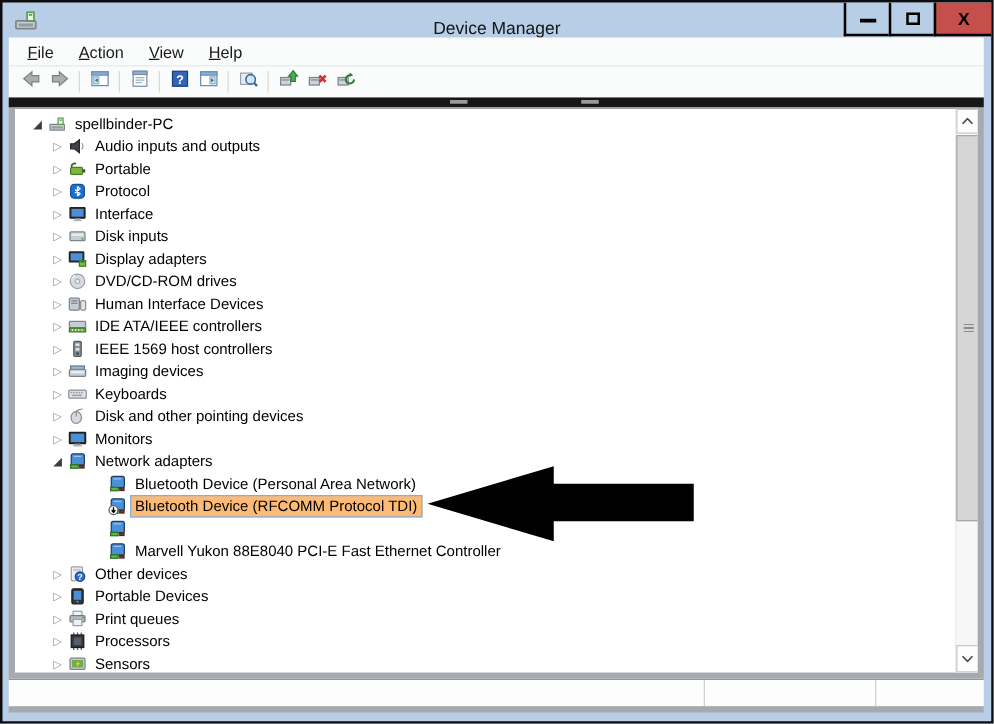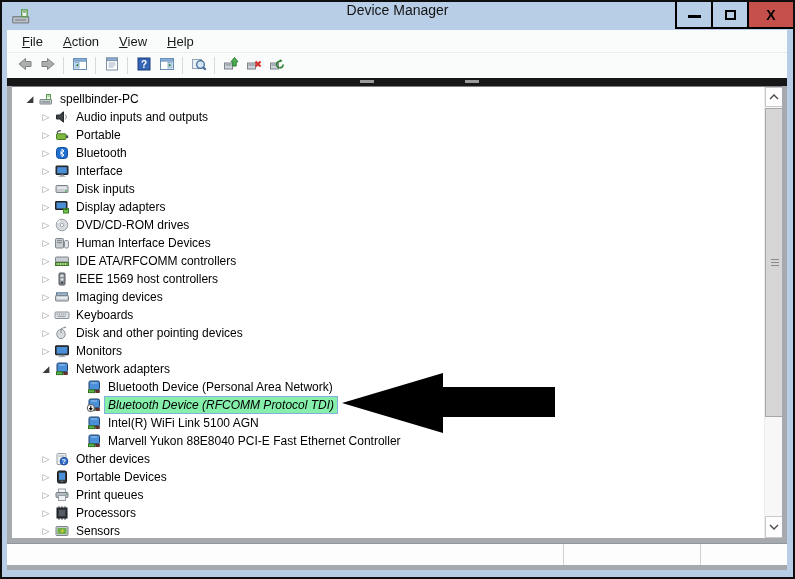--- a/index.html
+++ b/index.html
@@ -5,21 +5,21 @@
   html,body{margin:0;padding:0;background:#fff;}
   *{box-sizing:border-box;}
   .window{
     position:relative;width:795px;height:579px;
     background:#b8cde6;border:2px solid #0e0e0e;
     font-family:"Liberation Sans",sans-serif;overflow:hidden;
   }
   
   .titlebar{position:absolute;left:0;top:0;right:0;height:28px;}
   .title-icon{position:absolute;left:8px;top:3px;width:22px;height:22px;}
-  .title-text{position:absolute;left:0;right:0;top:0;text-align:center;
+  .title-text{position:absolute;left:0;right:0;top:12px;text-align:center;
     font-size:14px;color:#141414;}
   .winbtns{position:absolute;right:0;top:0;display:flex;}
   .wbtn{height:27px;border-left:2px solid #000;border-bottom:2px solid #000;
     display:flex;align-items:center;justify-content:center;background:#b8cde6;cursor:default;}
   .wbtn.min{width:36px;} .wbtn.max{width:36px;} .wbtn.close{width:46px;background:#c5504b;}
   .glyph-min{width:13px;height:3px;background:#000;margin-top:4px;}
   .glyph-max{width:11px;height:10px;border:2px solid #000;background:transparent;}
   .glyph-close{font-size:14px;font-weight:bold;color:#000;line-height:1;}
   
   .menubar{position:absolute;left:5px;right:6px;top:28px;height:23px;background:#fafbfb;
@@ -43,21 +43,21 @@
     border-top:1px solid #7d8288;overflow:hidden;}
   .treerows{position:absolute;left:0;top:3px;right:20px;}
   .trow{height:18px;display:flex;align-items:center;white-space:nowrap;
     font-size:12px;color:#000;}
   .tw{display:inline-flex;align-items:center;justify-content:center;width:12px;
     flex:0 0 12px;font-size:9px;line-height:1;}
   .tw.exp{color:#3c3c3c;} .tw.col{color:#969696;}
   .ticon{display:inline-flex;width:16px;height:16px;flex:0 0 16px;margin:0 2px 0 2px;
     position:relative;}
   .tlabel{padding:1px 3px;border:1px solid transparent;}
-  .tlabel.sel{background:#86efac;border-color:#84aedb;font-style:italic;}
+  .tlabel.sel{background:#fdba74;border-color:#84aedb;}
   
   .vscroll{position:absolute;top:0;right:0;bottom:0;width:18px;background:#f7f7f7;
     border-left:1px solid #ececec;}
   .sbtn{position:absolute;left:0;width:18px;background:#fdfdfd;border:1px solid #c9c9c9;
     display:flex;align-items:center;justify-content:center;}
   .sbtn.up{top:0;height:20px;} .sbtn.down{bottom:0;height:22px;}
   .sthumb{position:absolute;left:0;top:21px;width:18px;height:309px;background:#d6d6d6;
     border:1px solid #a8a8a8;}
   .sgrip{position:absolute;left:5px;top:50%;width:8px;height:8px;margin-top:-4px;
     background:repeating-linear-gradient(to bottom,#8a8a8a 0 1px,transparent 1px 3px);}
@@ -228,21 +228,21 @@
           </div>
           <div class="trow">
             <span style="display: inline-block; width: 28px;"></span>
             <span class="tw col">▷</span>
             <span class="ticon">
               <svg width="16" height="16" viewBox="0 0 16 16">
                 <rect x="2.5" y="2.5" width="11" height="11" rx="3" fill="#1f6fd0" stroke="#174f96"></rect>
                 <path d="M8 4.2 V11.8 M8 4.2 L10 6 L6 9.4 M8 11.8 L10 10 L6 6.6" fill="none" stroke="#fff" stroke-width="1"></path>
               </svg>
             </span>
-            <span class="tlabel">Bluetooth</span>
+            <span class="tlabel">Protocol</span>
           </div>
           <div class="trow">
             <span style="display: inline-block; width: 28px;"></span>
             <span class="tw col">▷</span>
             <span class="ticon">
               <svg width="16" height="16" viewBox="0 0 16 16">
                 <rect x="2" y="3" width="12" height="8.5" rx="0.5" fill="#2f3338" stroke="#1d2024"></rect>
                 <rect x="3.2" y="4.2" width="9.6" height="6.1" fill="#4a90d9"></rect>
                 <rect x="6" y="11.5" width="4" height="1.3" fill="#8a9098"></rect>
                 <rect x="4.5" y="12.8" width="7" height="1.2" fill="#b0b6bc"></rect>
@@ -306,21 +306,21 @@
             <span class="ticon">
               <svg width="16" height="16" viewBox="0 0 16 16">
                 <rect x="1.5" y="4" width="13" height="5" rx="0.8" fill="#c8cdd2" stroke="#7c848c"></rect>
                 <rect x="1.5" y="9.5" width="13" height="3" fill="#6fae4a" stroke="#47742c"></rect>
                 <line x1="4" y1="10.2" x2="4" y2="11.8" stroke="#d8e8c8"></line>
                 <line x1="6.5" y1="10.2" x2="6.5" y2="11.8" stroke="#d8e8c8"></line>
                 <line x1="9" y1="10.2" x2="9" y2="11.8" stroke="#d8e8c8"></line>
                 <line x1="11.5" y1="10.2" x2="11.5" y2="11.8" stroke="#d8e8c8"></line>
               </svg>
             </span>
-            <span class="tlabel">IDE ATA/RFCOMM controllers</span>
+            <span class="tlabel">IDE ATA/IEEE controllers</span>
           </div>
           <div class="trow">
             <span style="display: inline-block; width: 28px;"></span>
             <span class="tw col">▷</span>
             <span class="ticon">
               <svg width="16" height="16" viewBox="0 0 16 16">
                 <rect x="5" y="2" width="6" height="12" rx="1" fill="#8a9098" stroke="#54595e"></rect>
                 <rect x="6.5" y="3.8" width="3" height="2" fill="#e2e6ea"></rect>
                 <rect x="6.5" y="7.5" width="3" height="2" fill="#e2e6ea"></rect>
                 <rect x="6.8" y="11" width="2.4" height="1.6" fill="#3f4448"></rect>
@@ -428,21 +428,20 @@
             <span style="display: inline-block; width: 60px;"></span>
             <span class="tw"></span>
             <span class="ticon">
               <svg width="16" height="16" viewBox="0 0 16 16">
                 <rect x="3" y="2" width="10.5" height="9" rx="1.5" fill="#4a90d9" stroke="#1d3f66"></rect>
                 <line x1="5" y1="4" x2="11" y2="4" stroke="#9cc4ec"></line>
                 <rect x="2.5" y="10.8" width="6" height="2.8" fill="#5cb54e" stroke="#337021"></rect>
                 <rect x="9.8" y="11.3" width="3.4" height="2.1" fill="#7a3a32" stroke="#4d241f"></rect>
               </svg>
             </span>
-            <span class="tlabel">Intel(R) WiFi Link 5100 AGN</span>
           </div>
           <div class="trow">
             <span style="display: inline-block; width: 60px;"></span>
             <span class="tw"></span>
             <span class="ticon">
               <svg width="16" height="16" viewBox="0 0 16 16">
                 <rect x="3" y="2" width="10.5" height="9" rx="1.5" fill="#4a90d9" stroke="#1d3f66"></rect>
                 <line x1="5" y1="4" x2="11" y2="4" stroke="#9cc4ec"></line>
                 <rect x="2.5" y="10.8" width="6" height="2.8" fill="#5cb54e" stroke="#337021"></rect>
                 <rect x="9.8" y="11.3" width="3.4" height="2.1" fill="#7a3a32" stroke="#4d241f"></rect>

